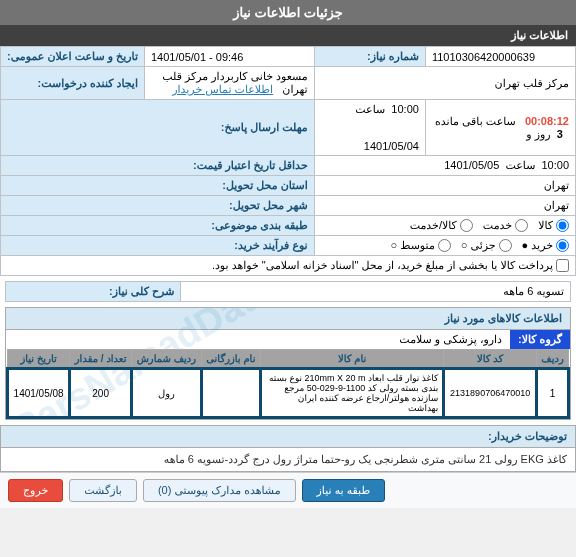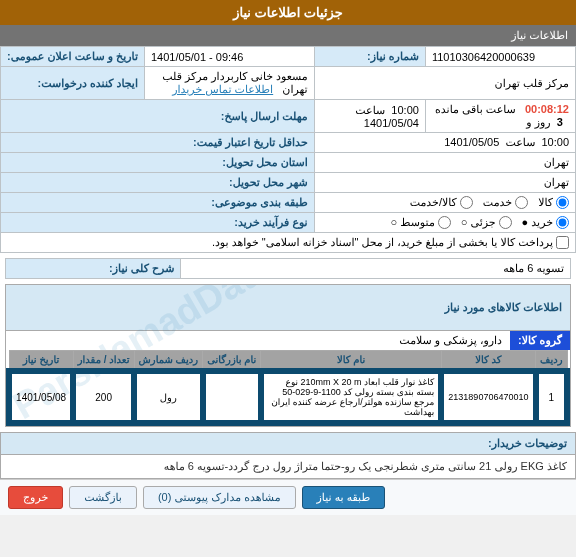--- a/index.html
+++ b/index.html
@@ -10,34 +10,34 @@
       background: #f0f0f0;
       width: 576px;
       min-height: 557px;
     }
     .page-wrapper {
       width: 576px;
       background: #fff;
     }
     
     .header-bar {
-      background: #a16207;
+      background: #737373;
       color: #fff;
       text-align: center;
       padding: 5px 0;
       font-size: 13px;
       font-weight: bold;
     }
     
     .section-title {
-      background: #737373;
+      background: #404040;
       color: #fff;
       padding: 4px 8px;
       font-size: 11px;
-      font-weight: normal;
+      font-weight: bold;
     }
     
     .info-table {
       width: 100%;
       border-collapse: collapse;
       font-size: 11px;
     }
     .info-table td {
       border: 1px solid #bdc3c7;
       padding: 3px 6px;
@@ -77,41 +77,41 @@
       gap: 3px;
     }
     
     .goods-section {
       border: 1px solid #aaa;
       margin: 5px;
     }
     .goods-header {
       background: #d5e8f4;
       border-bottom: 1px solid #aaa;
-      padding: 16px 8px;
+      padding: 4px 8px;
       font-weight: bold;
       font-size: 11px;
       color: #1a5276;
     }
     
     .products-table {
       width: 100%;
       border-collapse: collapse;
       font-size: 10px;
     }
     .products-table th {
       background: #a3a3a3;
       border: 1px solid #aaa;
       padding: 3px 4px;
       text-align: center;
       font-weight: bold;
       color: #1a5276;
     }
     .products-table td {
-      border: 6px solid #0c4a6e;
+      border: 3px solid #0c4a6e;
       padding: 3px 4px;
       text-align: center;
       vertical-align: middle;
     }
     .products-table td.text-right {
       text-align: right;
     }
     
     .notes-section {
       border: 1px solid #aaa;
@@ -208,21 +208,21 @@
           <span style="font-weight:bold;color:#e74c3c;">00:08:12</span>
           &nbsp;
           <span>ساعت باقی مانده</span>
           &nbsp;
           <span style="font-weight:bold;">3</span>
           &nbsp;روز و
         </td>
         <td class="value">
           <span>10:00</span>
           &nbsp;ساعت&nbsp;
-          <span style="direction:ltr;display:inline-block;">1401/05/04</span>
+          <span style="direction:ltr;display:inline-block;margin-top:24px;">1401/05/04</span>
         </td>
         <td class="label" colspan="2">مهلت ارسال پاسخ:</td>
       </tr>
       <tr>
         <td class="value" colspan="2">
           <span>10:00</span>
           &nbsp;ساعت&nbsp;
           <span style="direction:ltr;display:inline-block;">1401/05/05</span>
         </td>
         <td class="label" colspan="2">حداقل تاریخ اعتبار قیمت:</td>

